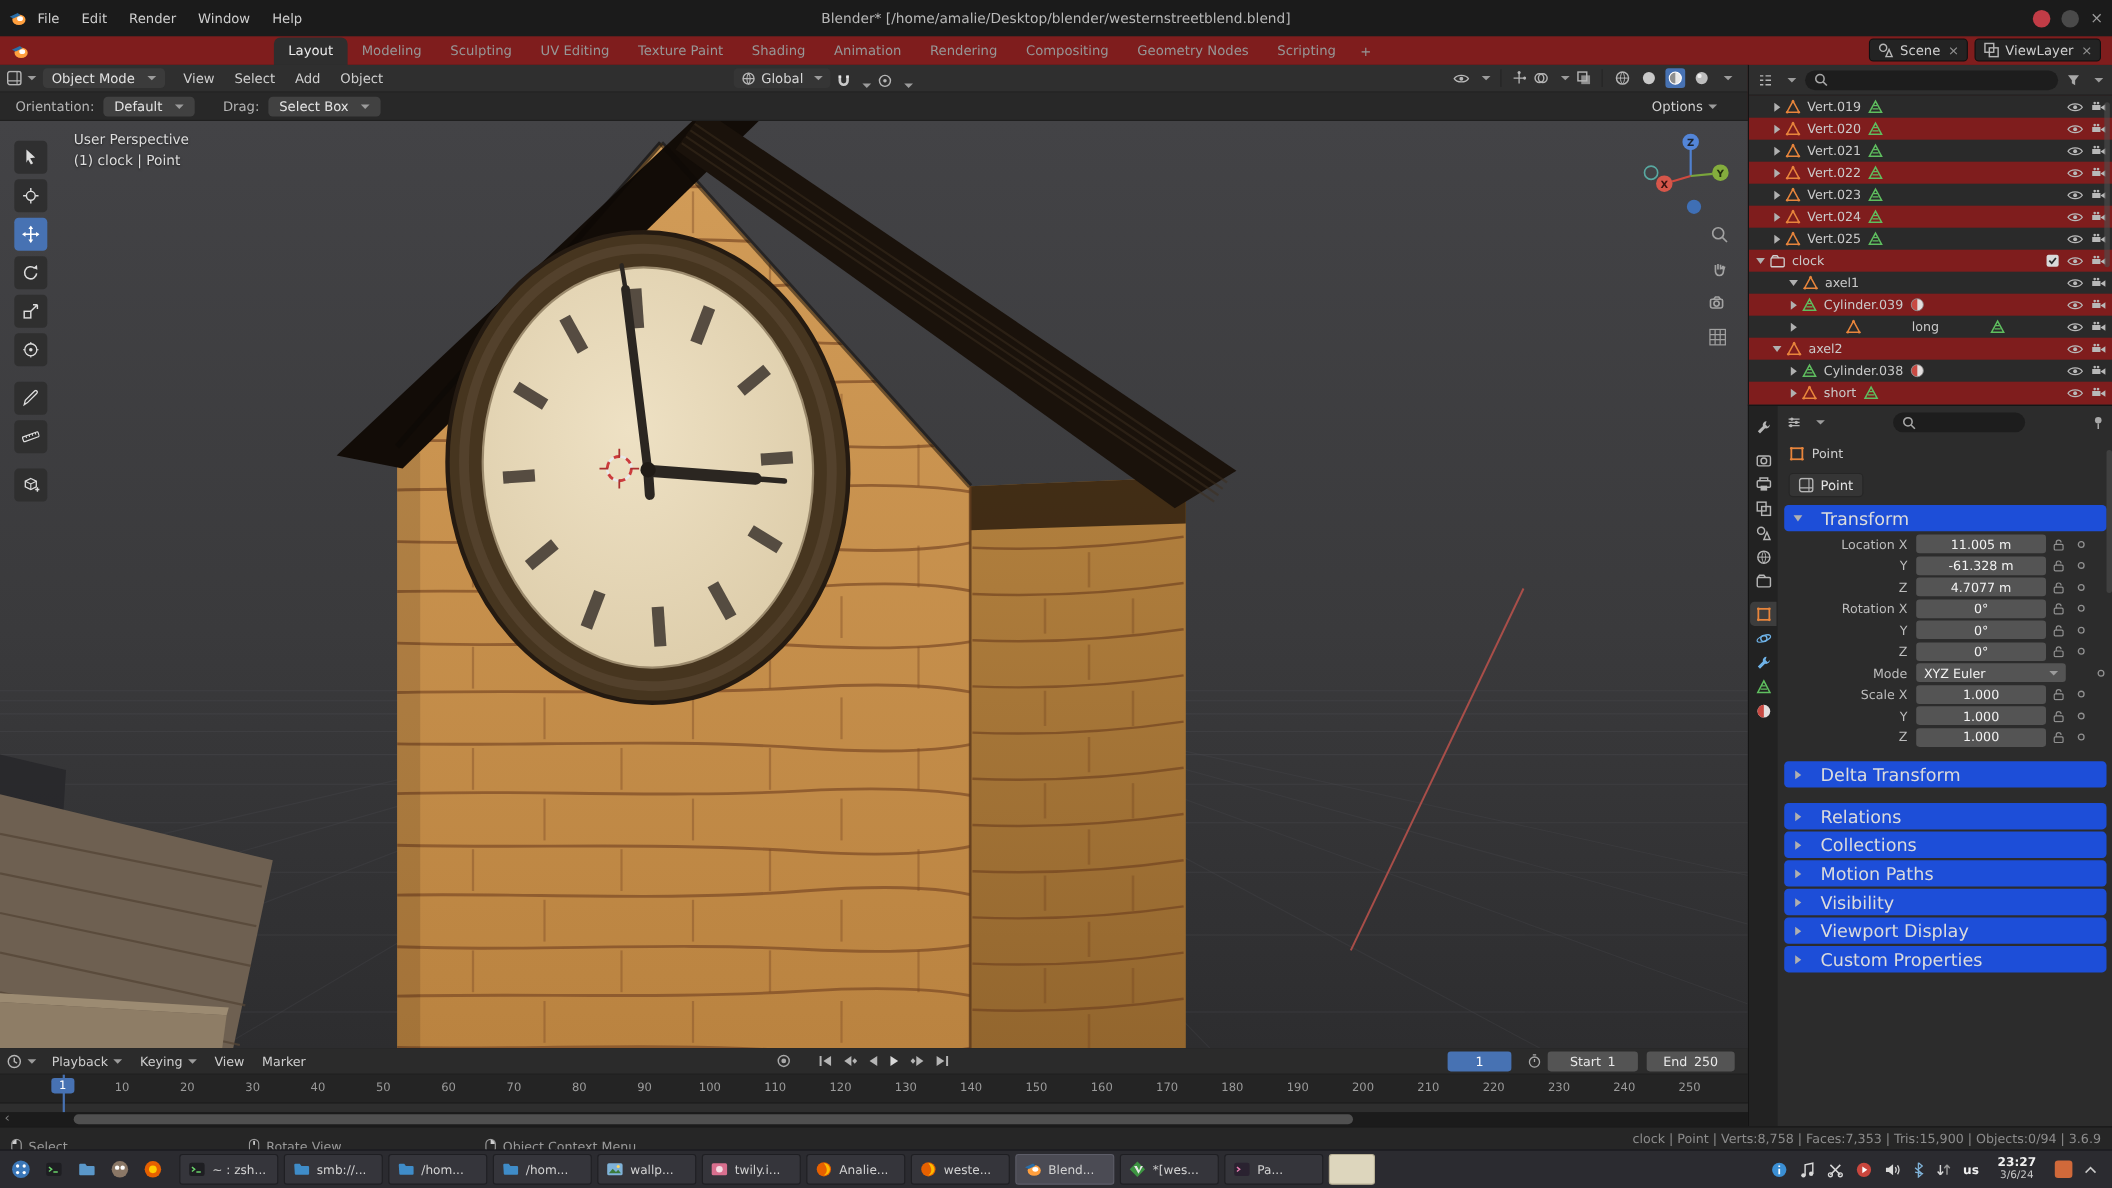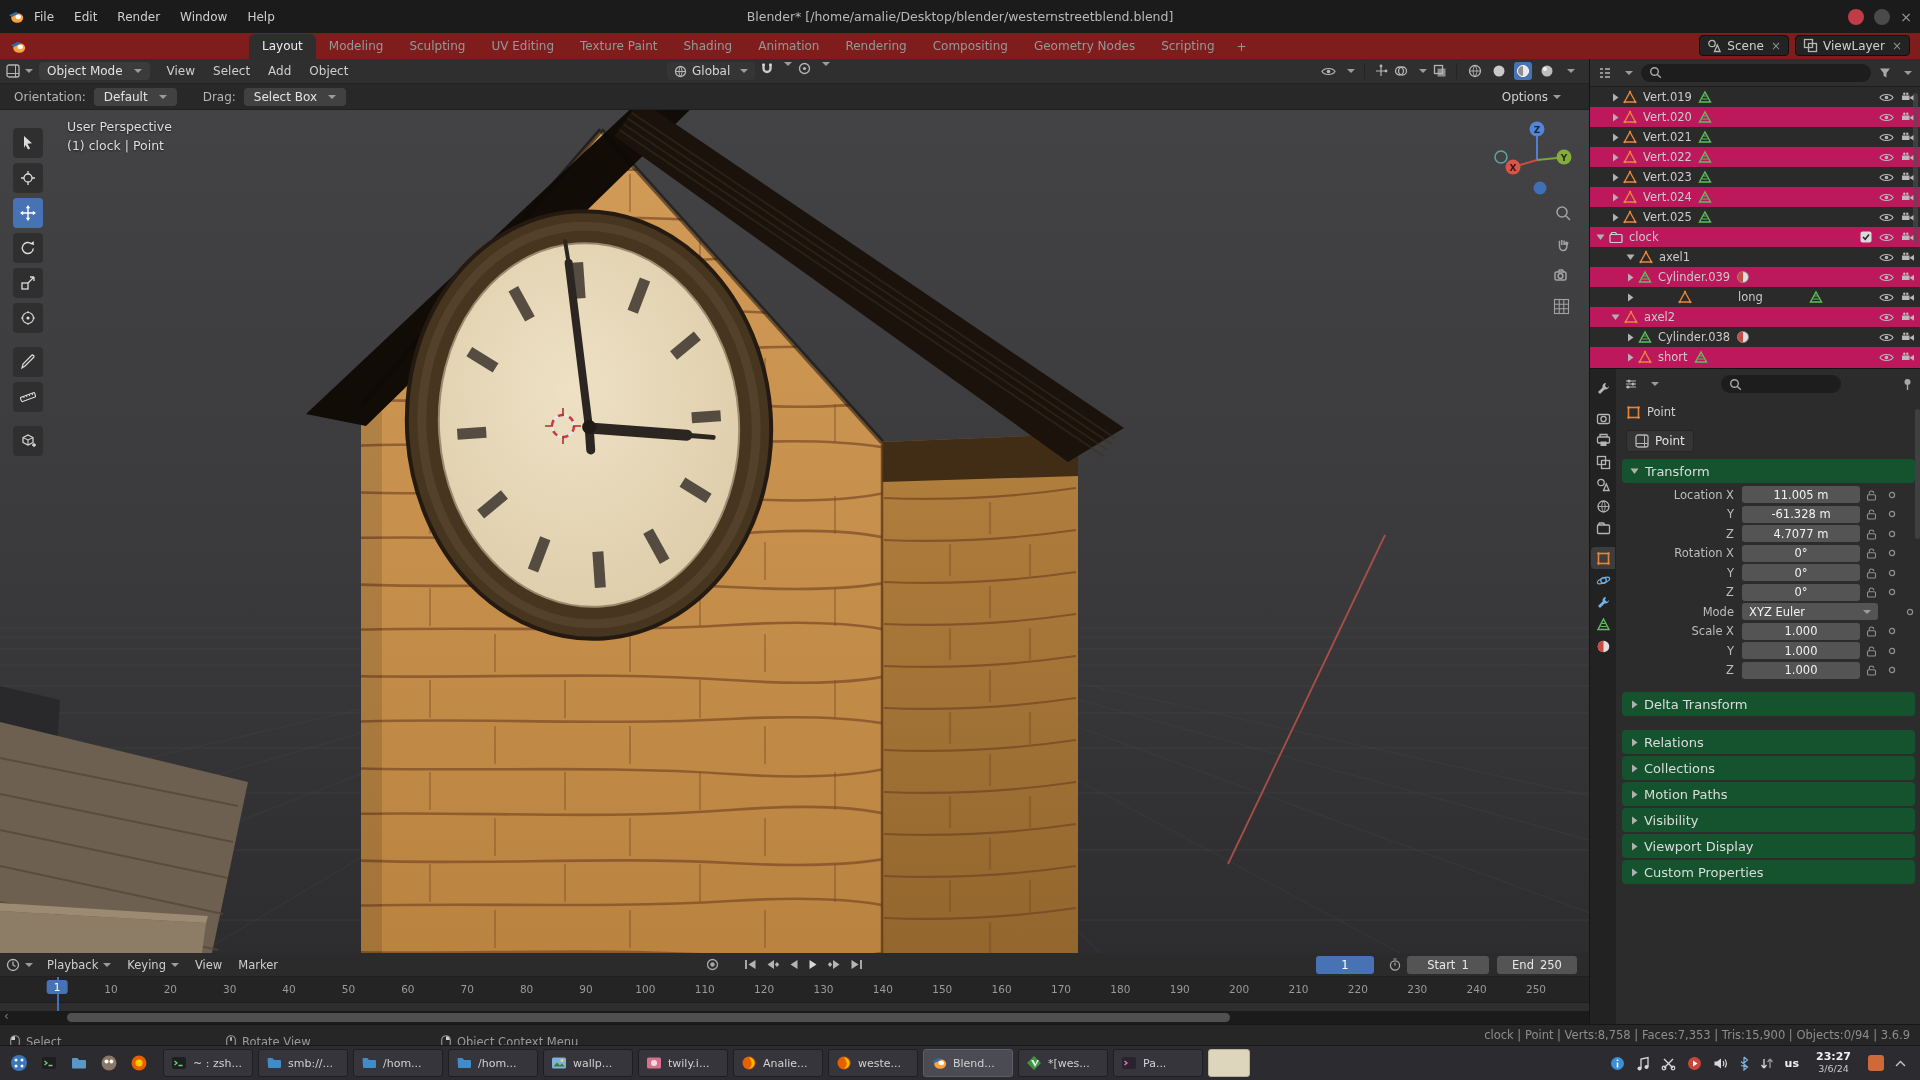--- a/index.html
+++ b/index.html
@@ -23,59 +23,59 @@
   .ws-tab{padding:5px 13px 6px;color:#979797;font-size:12px;border-radius:6px 6px 0 0;white-space:nowrap;}
   .ws-tab.active{background:#2e2e2e;color:#ececec;}
   .ws-add{padding:5px 9px;color:#979797;}
   .idblocks{margin-left:auto;display:flex;align-items:center;gap:6px;padding-right:10px;padding-bottom:3px;}
   .idblock{display:flex;align-items:center;gap:5px;background:#232323;border:1px solid #101010;border-radius:4px;padding:2px 7px;color:#cfcfcf;}
   .idblock .x{color:#8f8f8f;font-size:12px;padding-left:2px;}
   
   .toolheader{position:absolute;left:0;top:59px;width:1589px;height:25px;background:#2f2f2f;border-bottom:1px solid #232323;display:flex;align-items:center;padding:0 6px;}
   .mode-dd{display:flex;align-items:center;gap:6px;background:#3b3b3b;border-radius:4px;padding:2px 8px;margin:0 8px 0 6px;color:#e2e2e2;}
   .th-menu{padding:3px 9px;color:#cfcfcf;}
-  .th-center{position:absolute;left:667px;display:flex;align-items:flex-start;gap:6px;}
+  .th-center{position:absolute;left:667px;display:flex;align-items:flex-end;gap:6px;}
   .th-dd{display:flex;align-items:center;gap:5px;background:#353535;border-radius:4px;padding:2px 7px;color:#d6d6d6;}
   .th-right{position:absolute;right:14px;display:flex;align-items:center;gap:6px;}
   .sph{width:18px;height:18px;display:flex;align-items:center;justify-content:center;border-radius:3px;}
   .sph.active{background:#4772b3;}
   .vdiv{width:1px;height:16px;background:#242424;margin:0 3px;}
   
   .toolsettings{position:absolute;left:0;top:84px;width:1589px;height:26px;background:#282828;border-bottom:1px solid #1f1f1f;display:flex;align-items:center;padding:0 14px;gap:8px;color:#c9c9c9;}
   .ts-label{color:#b5b5b5;}
   .ts-dd{display:flex;align-items:center;gap:6px;background:#414141;border-radius:4px;padding:2px 10px;color:#e4e4e4;min-width:70px;}
   .ts-right{margin-left:auto;display:flex;align-items:center;margin-right:14px;color:#d0d0d0;}
   
   .viewport{position:absolute;left:0;top:110px;width:1589px;height:843px;background:#3a3a3c;overflow:hidden;}
   .vp-text{position:absolute;left:67px;top:8px;color:#dedede;font-size:12.5px;text-shadow:0 1px 2px rgba(0,0,0,.6);line-height:1.5;}
   .vp-toolbar{position:absolute;left:13px;top:18px;display:flex;flex-direction:column;gap:5px;}
   .vtool{width:30px;height:30px;border-radius:4px;background:rgba(45,45,45,.9);display:flex;align-items:center;justify-content:center;}
   .vtool.active{background:#4772b3;}
   .vtool.gap{margin-top:9px;}
   
-  .outliner{position:absolute;left:1589px;top:59px;width:331px;height:309px;background:#be185d;border-left:1px solid #141414;overflow:hidden;}
+  .outliner{position:absolute;left:1589px;top:59px;width:331px;height:309px;background:#7f1d1d;border-left:1px solid #141414;overflow:hidden;}
   .ol-header{height:28px;background:#2e2e2e;border-bottom:1px solid #1d1d1d;display:flex;align-items:center;padding:0 8px;gap:8px;}
   .ol-search{flex:1;height:18px;background:#1d1d1d;border-radius:9px;display:flex;align-items:center;padding:0 8px;gap:6px;}
   .ol-row{height:20px;display:flex;align-items:center;gap:4px;font-size:11.5px;color:#cacaca;padding-right:5px;}
   .ol-row:nth-child(odd){background:#2a2a2a;}
   .ol-label{padding:0 2px;white-space:nowrap;}
   .ol-right{margin-left:auto;display:flex;align-items:center;gap:7px;}
   .ol-scroll{position:absolute;right:2px;top:34px;width:5px;height:150px;background:#4e4e4e;border-radius:3px;opacity:.6;}
   
   .props{position:absolute;left:1589px;top:368px;width:331px;height:656px;background:#2c2c2c;border-left:1px solid #141414;border-top:1px solid #141414;}
   .ptab-col{position:absolute;left:0;top:0;width:26px;height:656px;background:#222222;display:flex;flex-direction:column;align-items:center;padding-top:8px;}
   .ptab{width:24px;height:22px;display:flex;align-items:center;justify-content:center;border-radius:4px 0 0 4px;}
   .ptab.active{background:#3d3d3d;}
   .pcontent{position:absolute;left:26px;top:0;width:305px;height:656px;overflow:hidden;}
   .p-search-row{height:30px;display:flex;align-items:center;padding:0 8px;gap:8px;}
   .p-search{width:120px;height:18px;background:#1d1d1d;border-radius:9px;display:flex;align-items:center;padding:0 8px;gap:6px;margin:0 auto;}
   .p-crumb{height:26px;display:flex;align-items:center;gap:6px;padding:0 10px;color:#cfcfcf;font-size:11.5px;}
   .p-idrow{height:32px;display:flex;align-items:center;gap:6px;padding:0 10px;}
   .p-idsel{display:flex;align-items:center;gap:6px;background:#353535;border:1px solid #262626;border-radius:4px;padding:3px 8px;color:#e2e2e2;}
-  .panel-h{height:24px;margin:2px 6px;background:#14532d;border-radius:4px;display:flex;align-items:center;gap:6px;padding:0 8px;color:#dcdcdc;font-size:13px;}
+  .panel-h{height:24px;margin:2px 6px;background:#1d4ed8;border-radius:4px;display:flex;align-items:center;gap:17px;padding:0 8px;color:#dcdcdc;font-size:16px;}
   .t-row{height:19.5px;display:flex;align-items:center;padding-left:8px;}
   .t-label{width:118px;text-align:right;padding-right:8px;color:#bdbdbd;font-size:11.5px;white-space:nowrap;}
   .t-field{width:118px;height:17px;background:#545454;border-radius:3px;display:flex;align-items:center;justify-content:center;color:#f2f2f2;font-size:11.5px;}
   .t-field.dd{justify-content:space-between;padding:0 7px;width:136px;}
   .t-lock{width:22px;display:flex;justify-content:center;}
   .t-dot{width:20px;display:flex;justify-content:center;}
   .sub-panel{margin-top:12px;}
   #ppanels{margin-top:14px;}
   .p-scroll{position:absolute;right:1px;top:40px;width:5px;height:130px;background:#4e4e4e;border-radius:3px;opacity:.6;}
   

